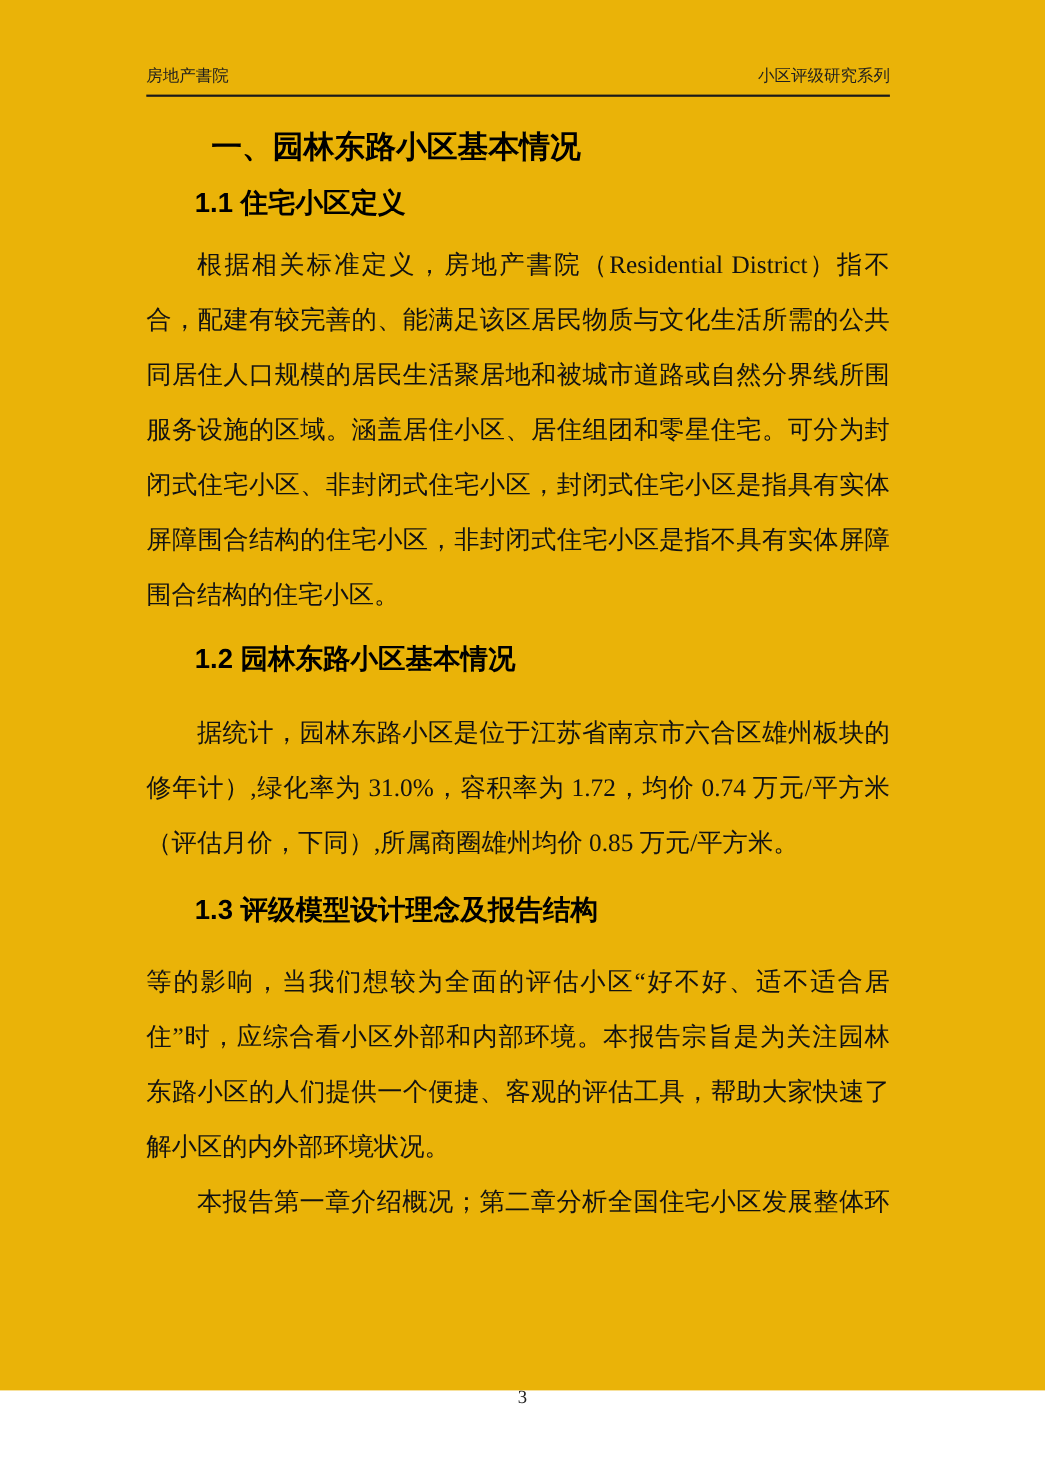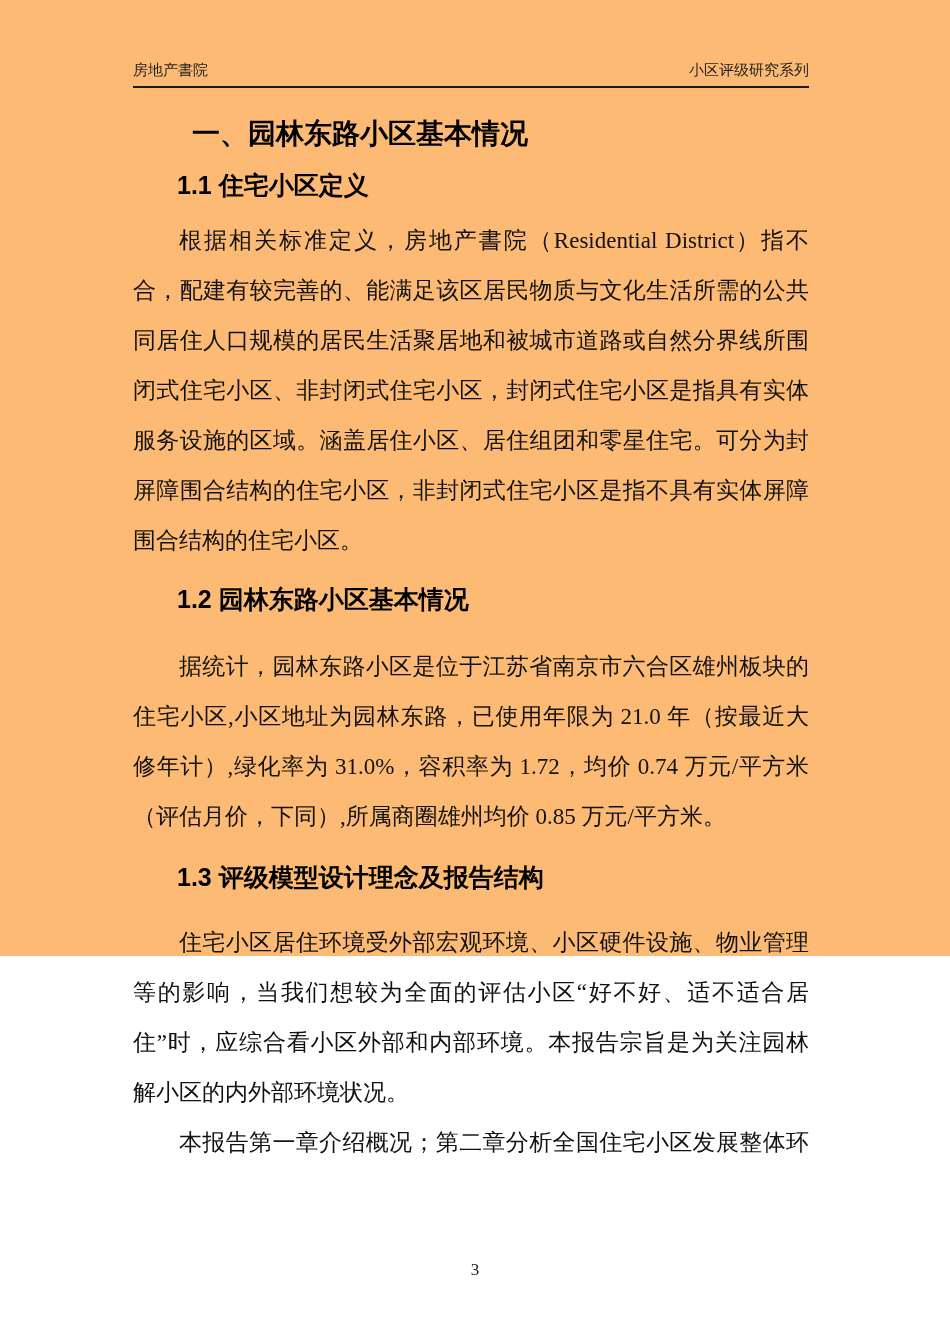--- a/index.html
+++ b/index.html
@@ -5,22 +5,22 @@
   html, body { margin: 0; padding: 0; }
   body {
     width: 950px; height: 1344px;
     background: #ffffff;
     color: #111111;
     font-family: "Liberation Serif", serif;
     overflow: hidden;
   }
   .page {
     position: relative;
-    width: 950px; height: 956px;
-    background: #fdba74;
+    width: 950px; height: 1264px;
+    background: #eab308;
   }
   .content {
     position: absolute;
     left: 133px; top: 0;
     width: 676px;
   }
   .doc-header {
     display: flex;
     justify-content: space-between;
     align-items: flex-end;
@@ -93,39 +93,38 @@
       <span>小区评级研究系列</span>
     </div>
 
     <h1 class="chapter-title">一、园林东路小区基本情况</h1>
 
     <h2 class="section-title" id="section-1-1-title">1.1 住宅小区定义</h2>
     <div class="para" id="para-1-1">
         <div class="line first">根据相关标准定义，房地产書院（Residential District）指不</div>
         <div class="line">合，配建有较完善的、能满足该区居民物质与文化生活所需的公共</div>
         <div class="line">同居住人口规模的居民生活聚居地和被城市道路或自然分界线所围</div>
+        <div class="line">服务设施的区域。涵盖居住小区、居住组团和零星住宅。可分为封</div>
         <div class="line">闭式住宅小区、非封闭式住宅小区，封闭式住宅小区是指具有实体</div>
-        <div class="line">服务设施的区域。涵盖居住小区、居住组团和零星住宅。可分为封</div>
         <div class="line">屏障围合结构的住宅小区，非封闭式住宅小区是指不具有实体屏障</div>
         <div class="line last">围合结构的住宅小区。</div>
       </div>
 
     <h2 class="section-title" id="section-1-2-title">1.2 园林东路小区基本情况</h2>
     <div class="para" id="para-1-2">
         <div class="line first">据统计，园林东路小区是位于江苏省南京市六合区雄州板块的</div>
-        <div class="line">住宅小区,小区地址为园林东路，已使用年限为 21.0 年（按最近大</div>
         <div class="line">修年计）,绿化率为 31.0%，容积率为 1.72，均价 0.74 万元/平方米</div>
         <div class="line last">（评估月价，下同）,所属商圈雄州均价 0.85 万元/平方米。</div>
       </div>
 
     <h2 class="section-title" id="section-1-3-title">1.3 评级模型设计理念及报告结构</h2>
     <div class="para" id="para-1-3a">
-        <div class="line first">住宅小区居住环境受外部宏观环境、小区硬件设施、物业管理</div>
         <div class="line">等的影响，当我们想较为全面的评估小区“好不好、适不适合居</div>
         <div class="line">住”时，应综合看小区外部和内部环境。本报告宗旨是为关注园林</div>
+        <div class="line">东路小区的人们提供一个便捷、客观的评估工具，帮助大家快速了</div>
         <div class="line last">解小区的内外部环境状况。</div>
       </div>
     <div class="para" id="para-1-3b">
         <div class="line first">本报告第一章介绍概况；第二章分析全国住宅小区发展整体环</div>
       </div>
 
   </div>
 
   <div class="doc-footer">
     <span>3</span>

